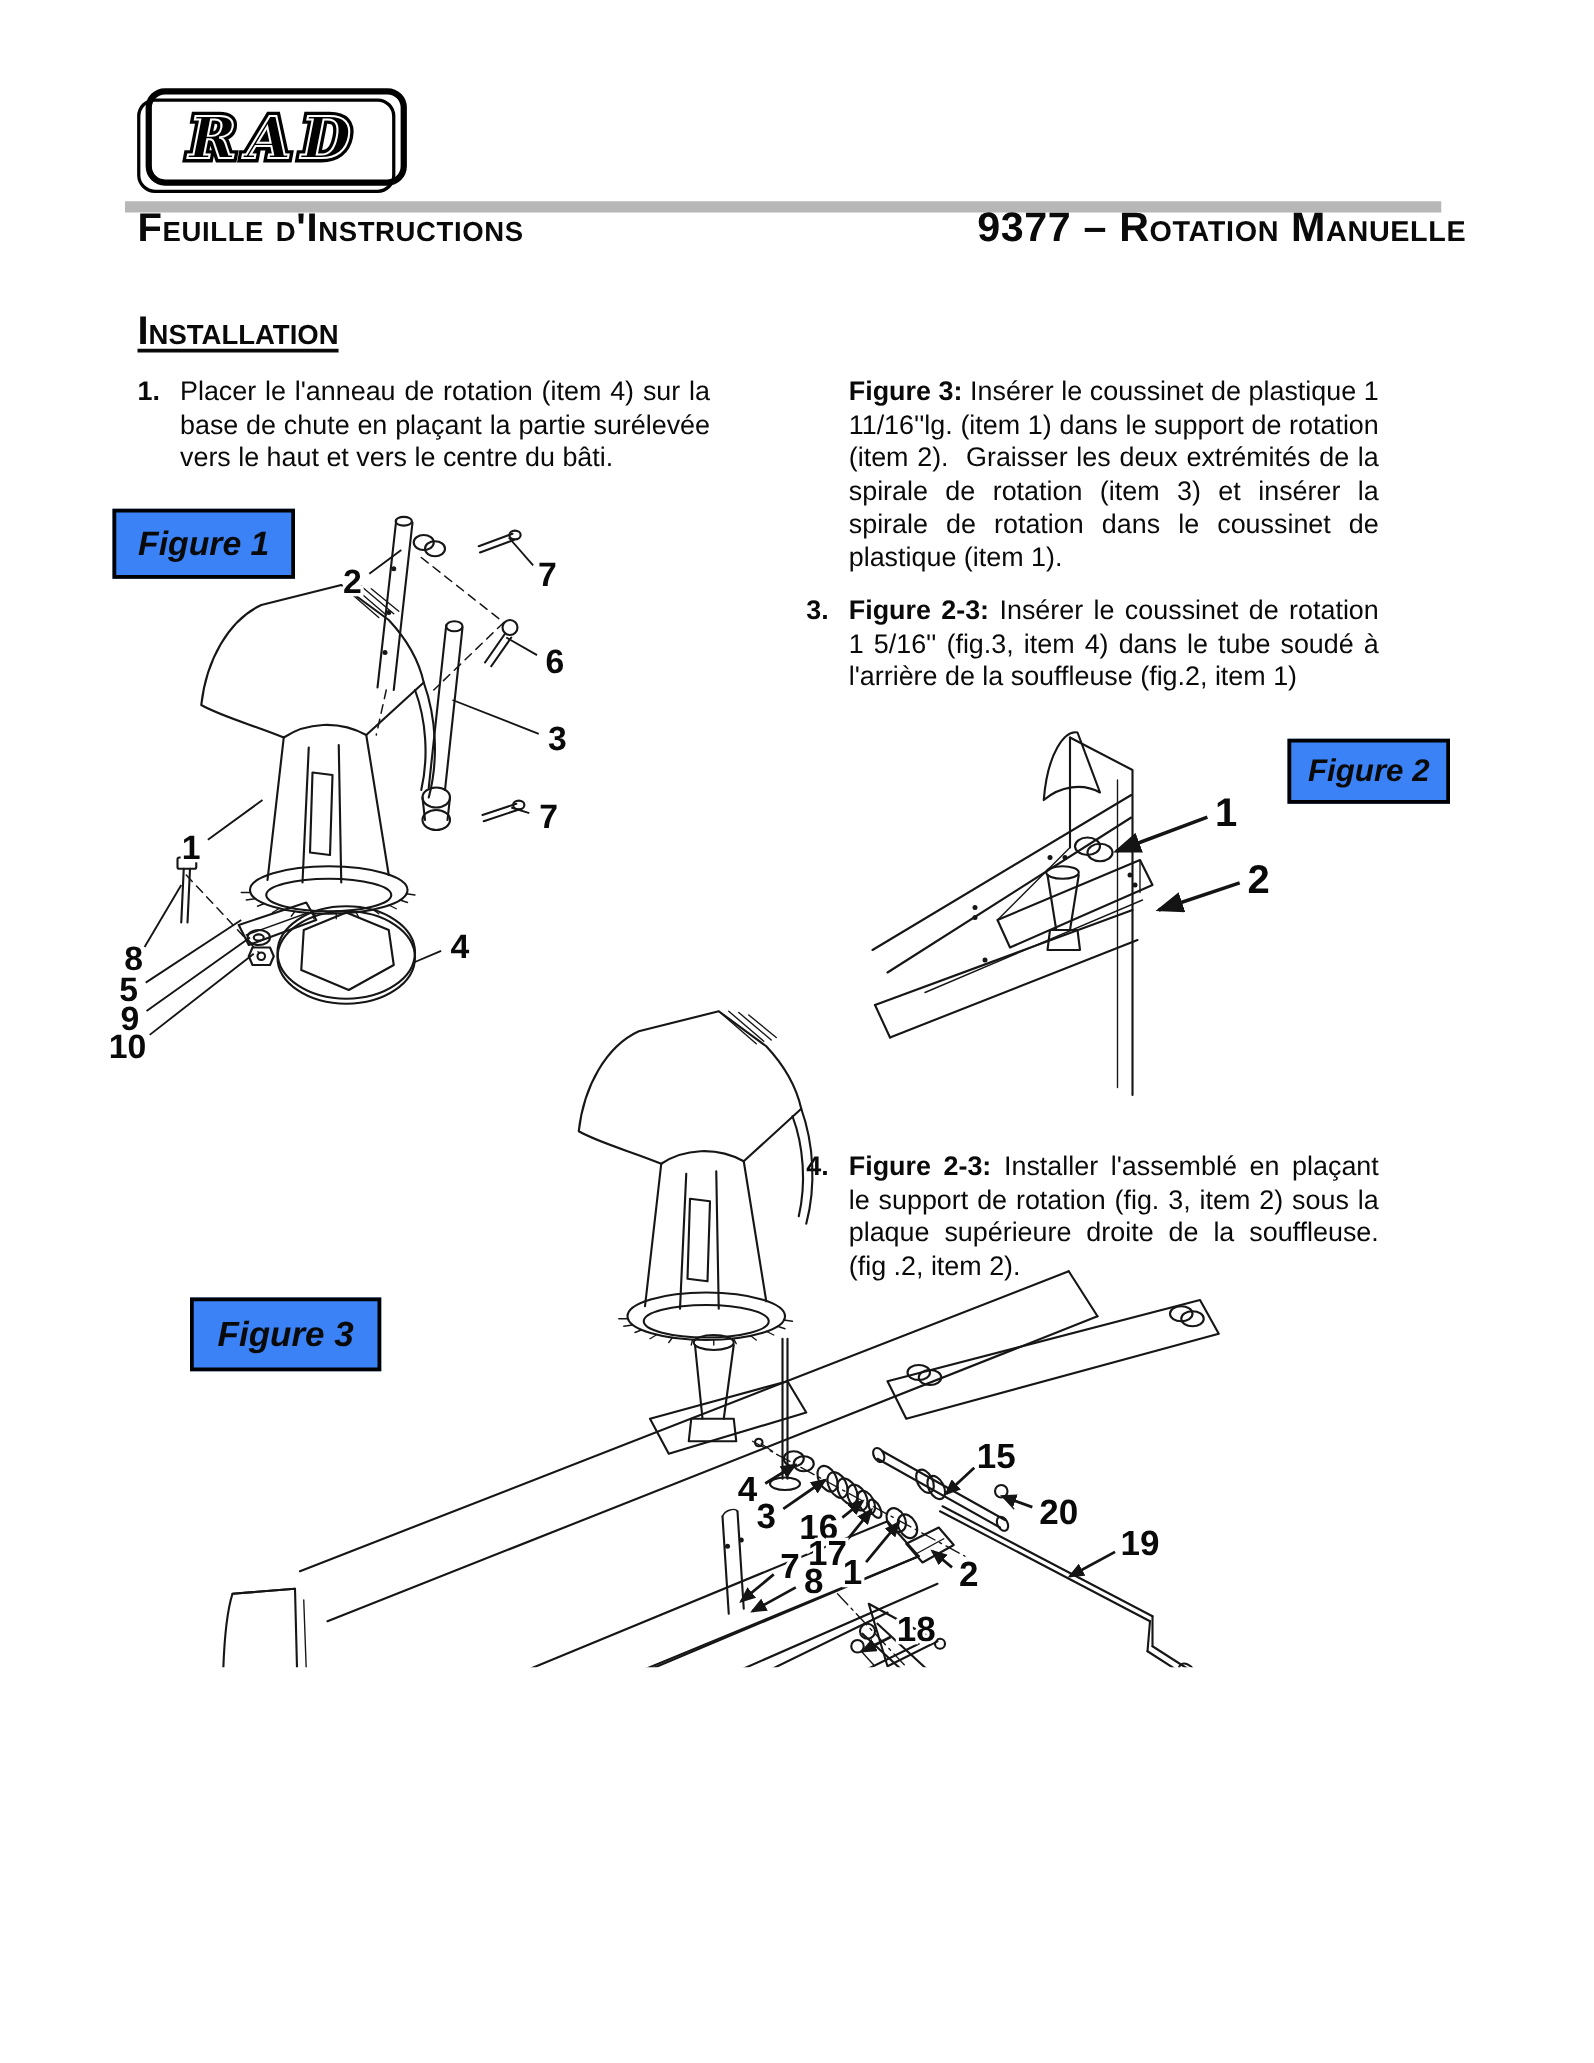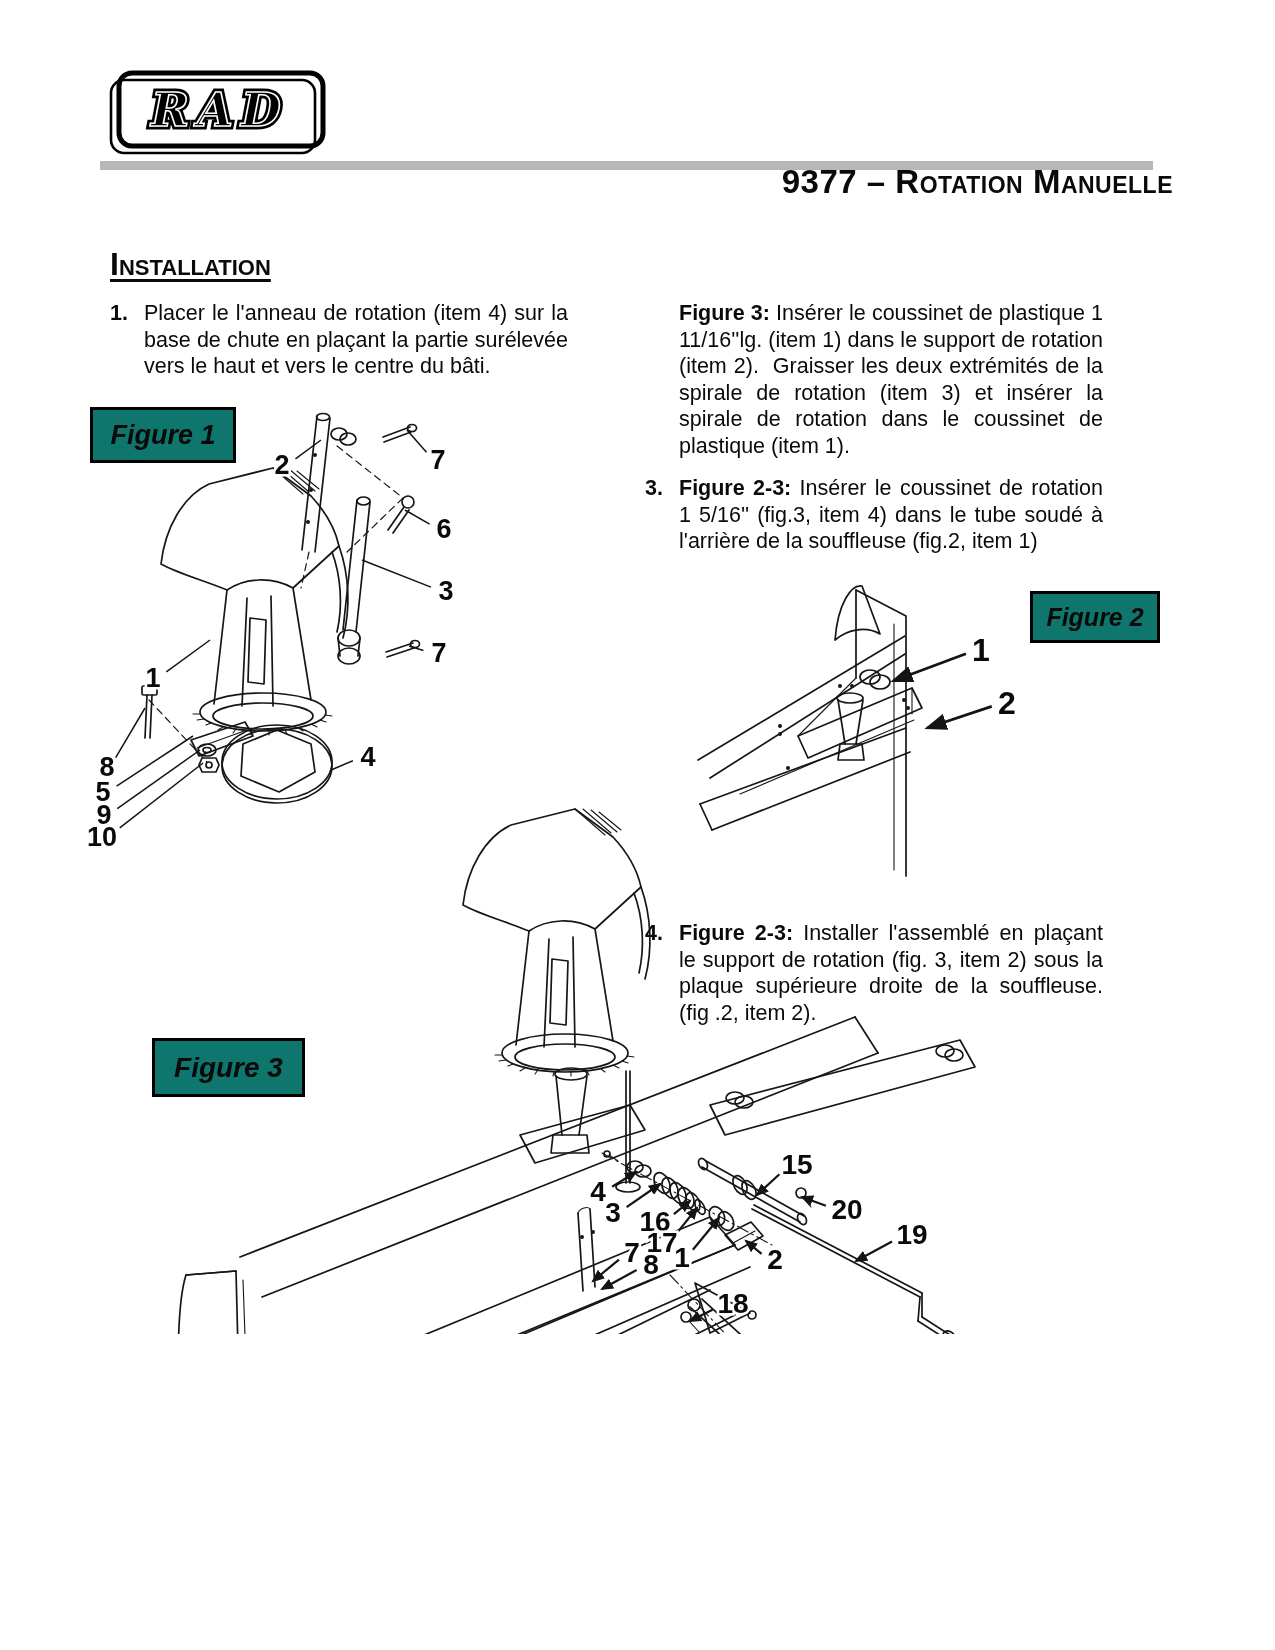--- a/index.html
+++ b/index.html
@@ -21,21 +21,21 @@
   .step{position:absolute;width:458px;font-size:21.5px;line-height:26.5px;text-align:justify;}
   .step .num{position:absolute;left:0;top:0;font-weight:bold;}
   .step .body{display:block;margin-left:34px;}
   .step .body b{font-weight:bold;}
   #step-1{left:110px;top:300px;}
   #step-2{left:645px;top:300px;}
   #step-3{left:645px;top:475px;}
   #step-4{left:645px;top:920px;}
 
   
-  .fig-label{position:absolute;border:3px solid #000;background:#0f766e;display:flex;align-items:center;
+  .fig-label{position:absolute;border:3px solid #000;background:#3b82f6;display:flex;align-items:center;
              justify-content:center;font-style:italic;font-weight:bold;z-index:5;}
   #fig1-label{left:90px;top:407px;width:140px;height:50px;font-size:27px;}
   #fig2-label{left:1030px;top:591px;width:124px;height:46px;font-size:25px;}
   #fig3-label{left:152px;top:1018px;width:147px;height:53px;font-size:28px;margin-top:20px;}
 
   
   .fig{position:absolute;}
   .fig svg{display:block;width:100%;height:100%;}
   .art path,.art ellipse,.art circle,.art rect,.art polygon{fill:none;stroke:#161616;stroke-width:1.7;
       stroke-linejoin:round;stroke-linecap:round;}
@@ -71,20 +71,21 @@
     <svg viewBox="0 0 230 88">
       <rect x="14" y="3" width="204" height="73" rx="13" fill="none" stroke="#000" stroke-width="5"></rect>
       <rect x="6" y="10" width="204" height="73" rx="13" fill="none" stroke="#000" stroke-width="2.6"></rect>
       <text x="115" y="56" fill="#000" stroke="#000" stroke-width="7">RAD</text>
       <text x="115" y="56" fill="#000" stroke="#fff" stroke-width="1.6">RAD</text>
     </svg>
   </div>
 
   <div class="abs" id="gray-bar"></div>
 
+  <div class="abs doc-head" id="head-left">Feuille d'Instructions</div>
   <div class="abs doc-head" id="head-right">9377 – Rotation Manuelle</div>
 
   <div class="abs" id="section-heading">Installation</div>
 
   <div class="step" id="step-1">
     <span class="num">1.</span>
     <span class="body"><b></b><span>Placer le l'anneau de rotation (item 4) sur la base de chute en plaçant la partie surélevée vers le haut et vers le centre du bâti.</span></span>
   </div>
   <div class="step" id="step-2">
     <span class="num"></span>

